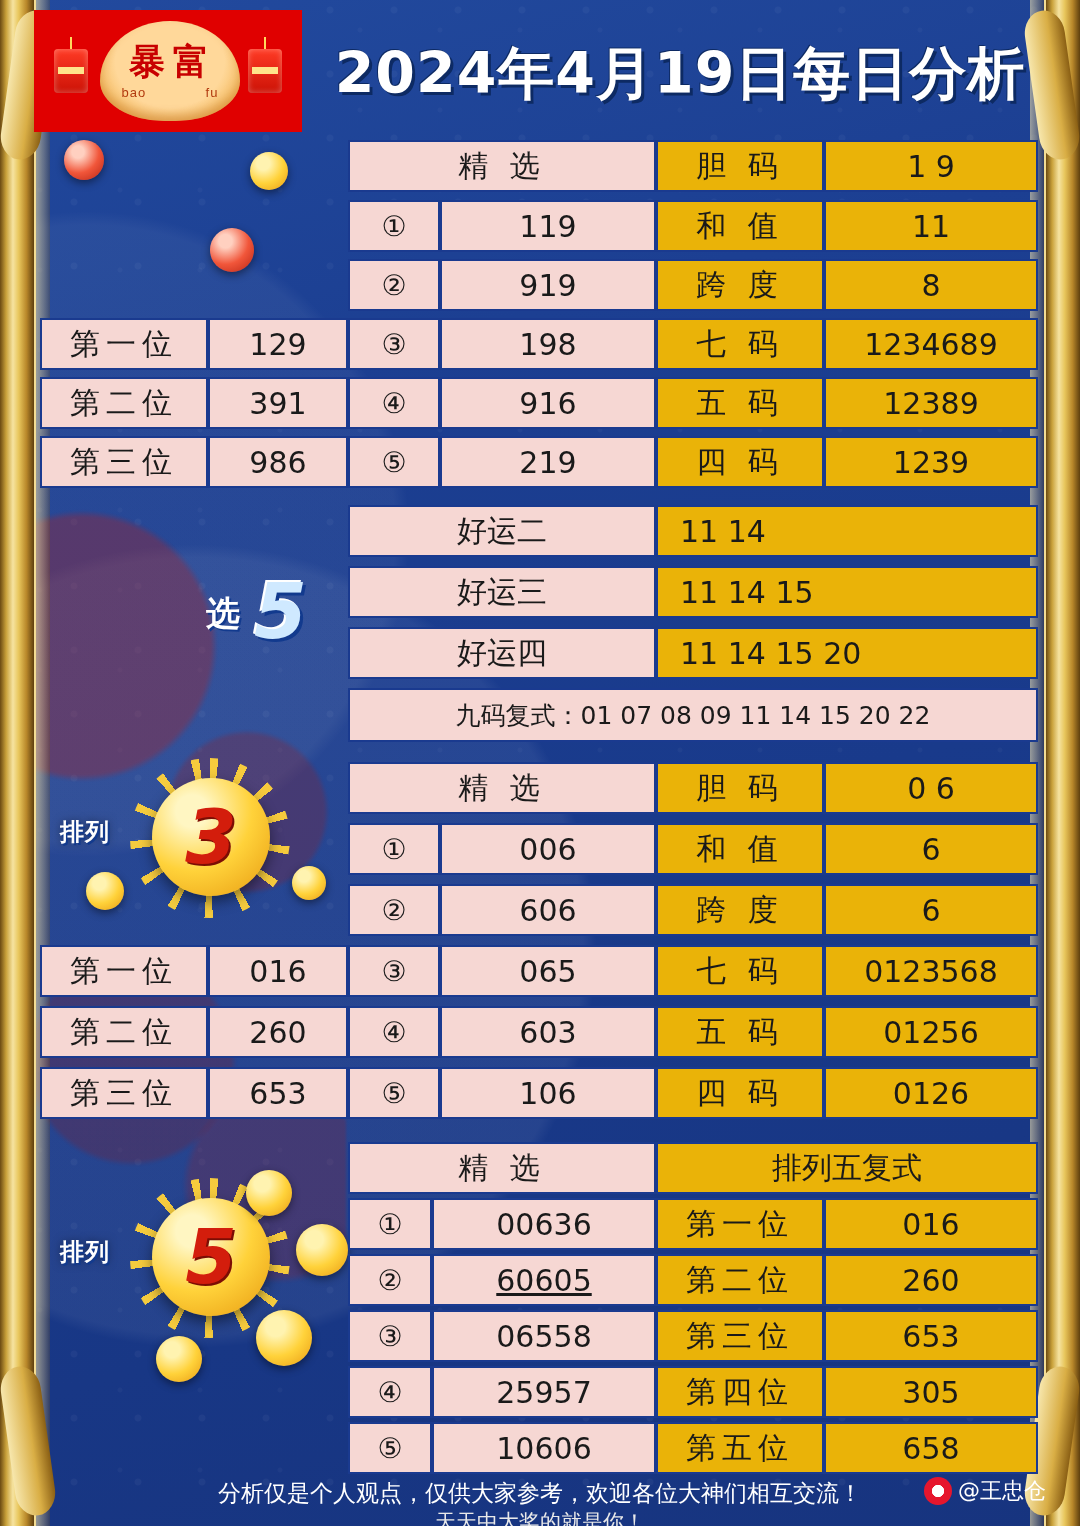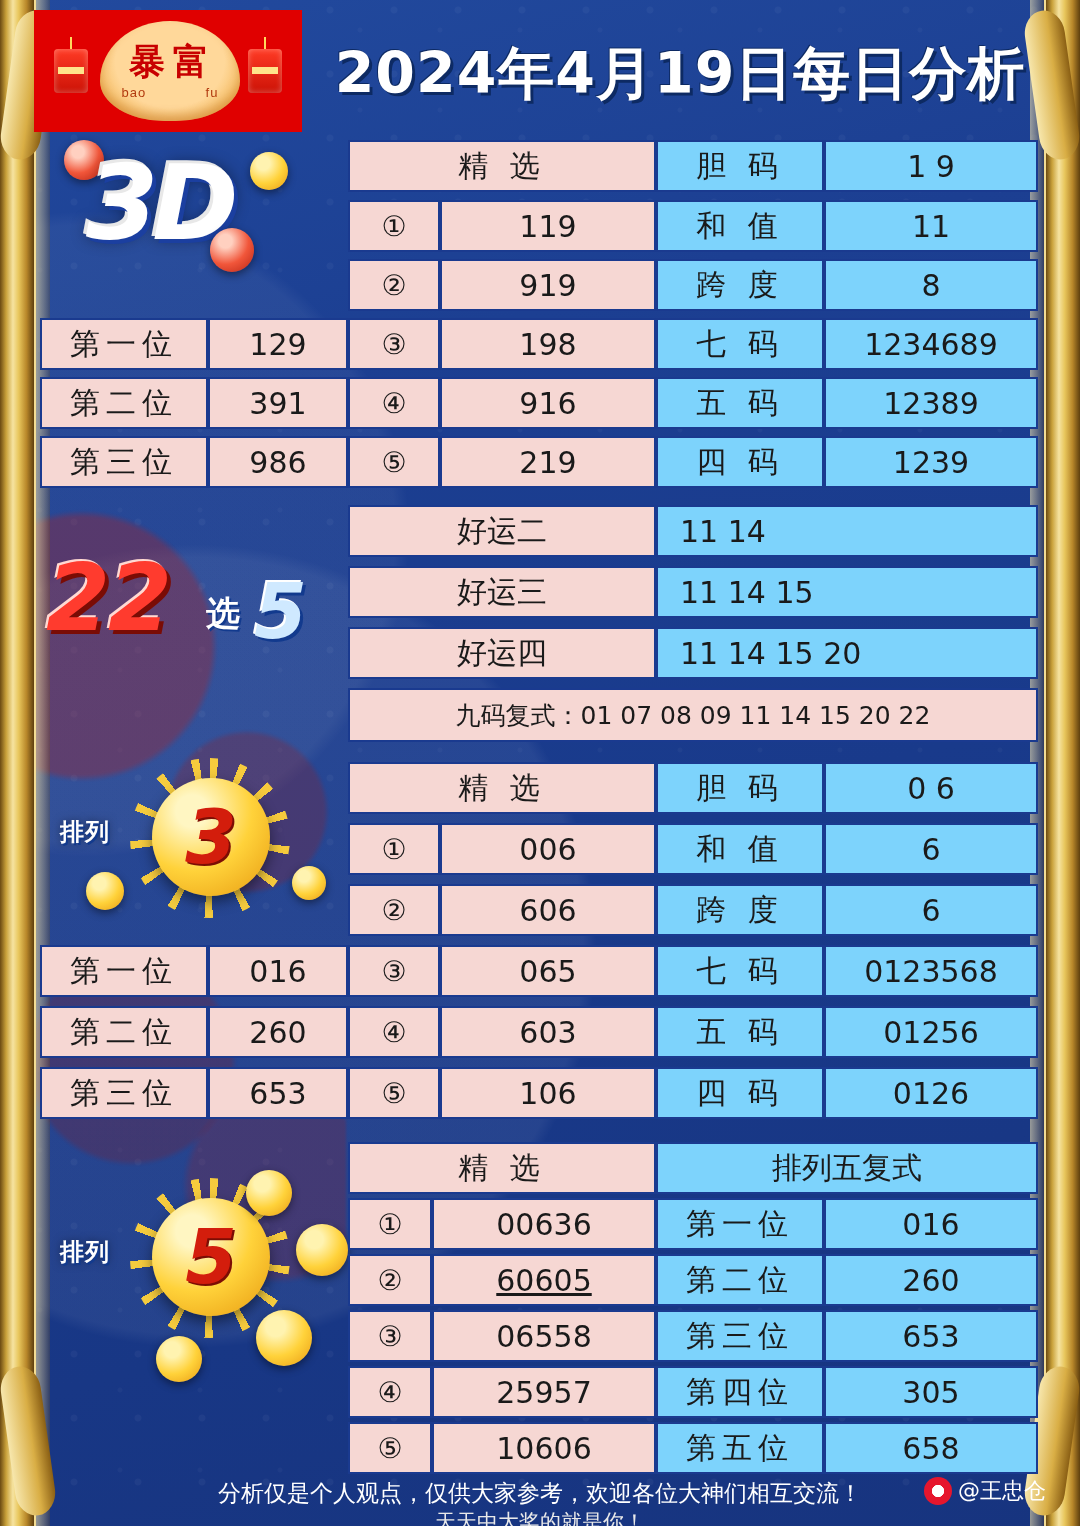--- a/index.html
+++ b/index.html
@@ -212,21 +212,21 @@
   .cell {
     position:absolute;
     display:flex; align-items:center; justify-content:center;
     background:#f6d7d3;
     border:2px solid #1a3a8f;
     color:#1a1a1a;
     font-family:"DejaVu Sans", sans-serif;
     font-size:30px;
     white-space:nowrap;
   }
-  .cell.alt { background:#7dd3fc; }
+  .cell.alt { background:#eab308; }
   .cell.lbl { letter-spacing:6px; }
   .cell.circ { font-size:28px; }
   .cell.big { font-size:25px; }
   .cell.wide-left { justify-content:flex-start; padding-left:22px; }
 
   
   .footer-note {
     position:absolute; left:40px; top:1478px; width:1000px;
     text-align:center; color:#ffffff; font-size:23px;
     font-family:"DejaVu Sans", sans-serif;
@@ -281,26 +281,24 @@
       <span>bao</span>
       <span>fu</span>
     </div>
   </div>
 </div>
 <div class="page-title">2024年4月19日每日分析</div>
 
 <div class="logo3d">
   <div class="ball red b1"></div>
   <div class="ball b2"></div>
-  <div class="d3">3D</div>
   <div class="ball red b3"></div>
 </div>
 
 <div class="logo22">
-  <div class="n22">22</div>
   <div class="xuan">选</div>
   <div class="n5">5</div>
 </div>
 
 <div class="logo-p3">
   <div class="burst"></div>
   <div class="bigball">
       <span>3</span>
     </div>
   <div class="pailie">排列</div>

